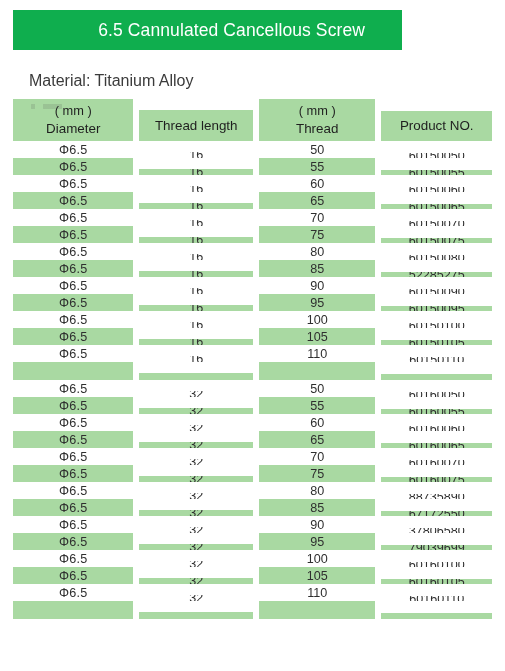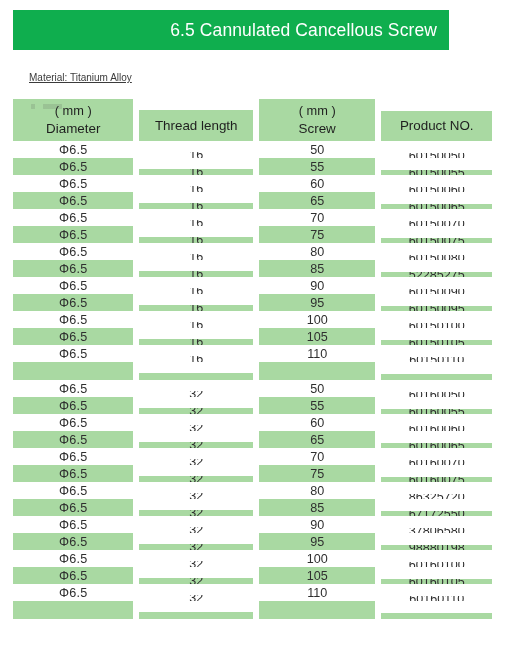--- a/index.html
+++ b/index.html
@@ -13,46 +13,45 @@
     font-family: "Liberation Sans", sans-serif;
     overflow: hidden;
     position: relative;
   }
 
   
   .title-banner {
     position: absolute;
     left: 13px;
     top: 10px;
-    width: 436px;
+    width: 389px;
     height: 40px;
     background: #0fae4e;
     display: flex;
     align-items: center;
     justify-content: flex-end;
     box-sizing: border-box;
-    padding-right: 12px;
+    padding-right: 37px;
   }
   .title-text {
     color: #ffffff;
     font-size: 17.5px;
     font-weight: normal;
     letter-spacing: 0.1px;
     white-space: nowrap;
   }
 
   
   .material-line {
     position: absolute;
     left: 29px;
     top: 72px;
-    font-size: 10px;
+    font-size: 16px;
     color: #3b3b3b;
     white-space: nowrap;
-    text-decoration: underline;
   }
 
   
   .spec-table {
     position: absolute;
     left: 13px;
     top: 99px;
     width: 479px;
   }
 
@@ -143,21 +142,21 @@
       <div class="cell c1">
         <span class="hdr-artifact"></span>
         <span class="hdr-top">( mm )</span>
         <span class="hdr-bottom">Diameter</span>
       </div>
       <div class="cell c2">
         <span class="hdr-single">Thread length</span>
       </div>
       <div class="cell c3">
         <span class="hdr-top">( mm )</span>
-        <span class="hdr-bottom">Screw</span>
+        <span class="hdr-bottom">Thread</span>
       </div>
       <div class="cell c4">
         <span class="hdr-single">Product NO.</span>
       </div>
     </div>
   <div id="table-body">
       <div class="row plain">
         <div class="cell c1 phi">Φ6.5</div>
         <div class="cell c2">16</div>
         <div class="cell c3">50</div>
@@ -274,39 +273,39 @@
       <div class="row shaded">
         <div class="cell c1 phi">Φ6.5</div>
         <div class="cell c2">32</div>
         <div class="cell c3">75</div>
         <div class="cell c4">60160075</div>
       </div>
       <div class="row plain">
         <div class="cell c1 phi">Φ6.5</div>
         <div class="cell c2">32</div>
         <div class="cell c3">80</div>
-        <div class="cell c4">86325720</div>
+        <div class="cell c4">88735890</div>
       </div>
       <div class="row shaded">
         <div class="cell c1 phi">Φ6.5</div>
         <div class="cell c2">32</div>
         <div class="cell c3">85</div>
         <div class="cell c4">67172550</div>
       </div>
       <div class="row plain">
         <div class="cell c1 phi">Φ6.5</div>
         <div class="cell c2">32</div>
         <div class="cell c3">90</div>
         <div class="cell c4">37806580</div>
       </div>
       <div class="row shaded">
         <div class="cell c1 phi">Φ6.5</div>
         <div class="cell c2">32</div>
         <div class="cell c3">95</div>
-        <div class="cell c4">98880198</div>
+        <div class="cell c4">79039699</div>
       </div>
       <div class="row plain">
         <div class="cell c1 phi">Φ6.5</div>
         <div class="cell c2">32</div>
         <div class="cell c3">100</div>
         <div class="cell c4">60160100</div>
       </div>
       <div class="row shaded">
         <div class="cell c1 phi">Φ6.5</div>
         <div class="cell c2">32</div>

